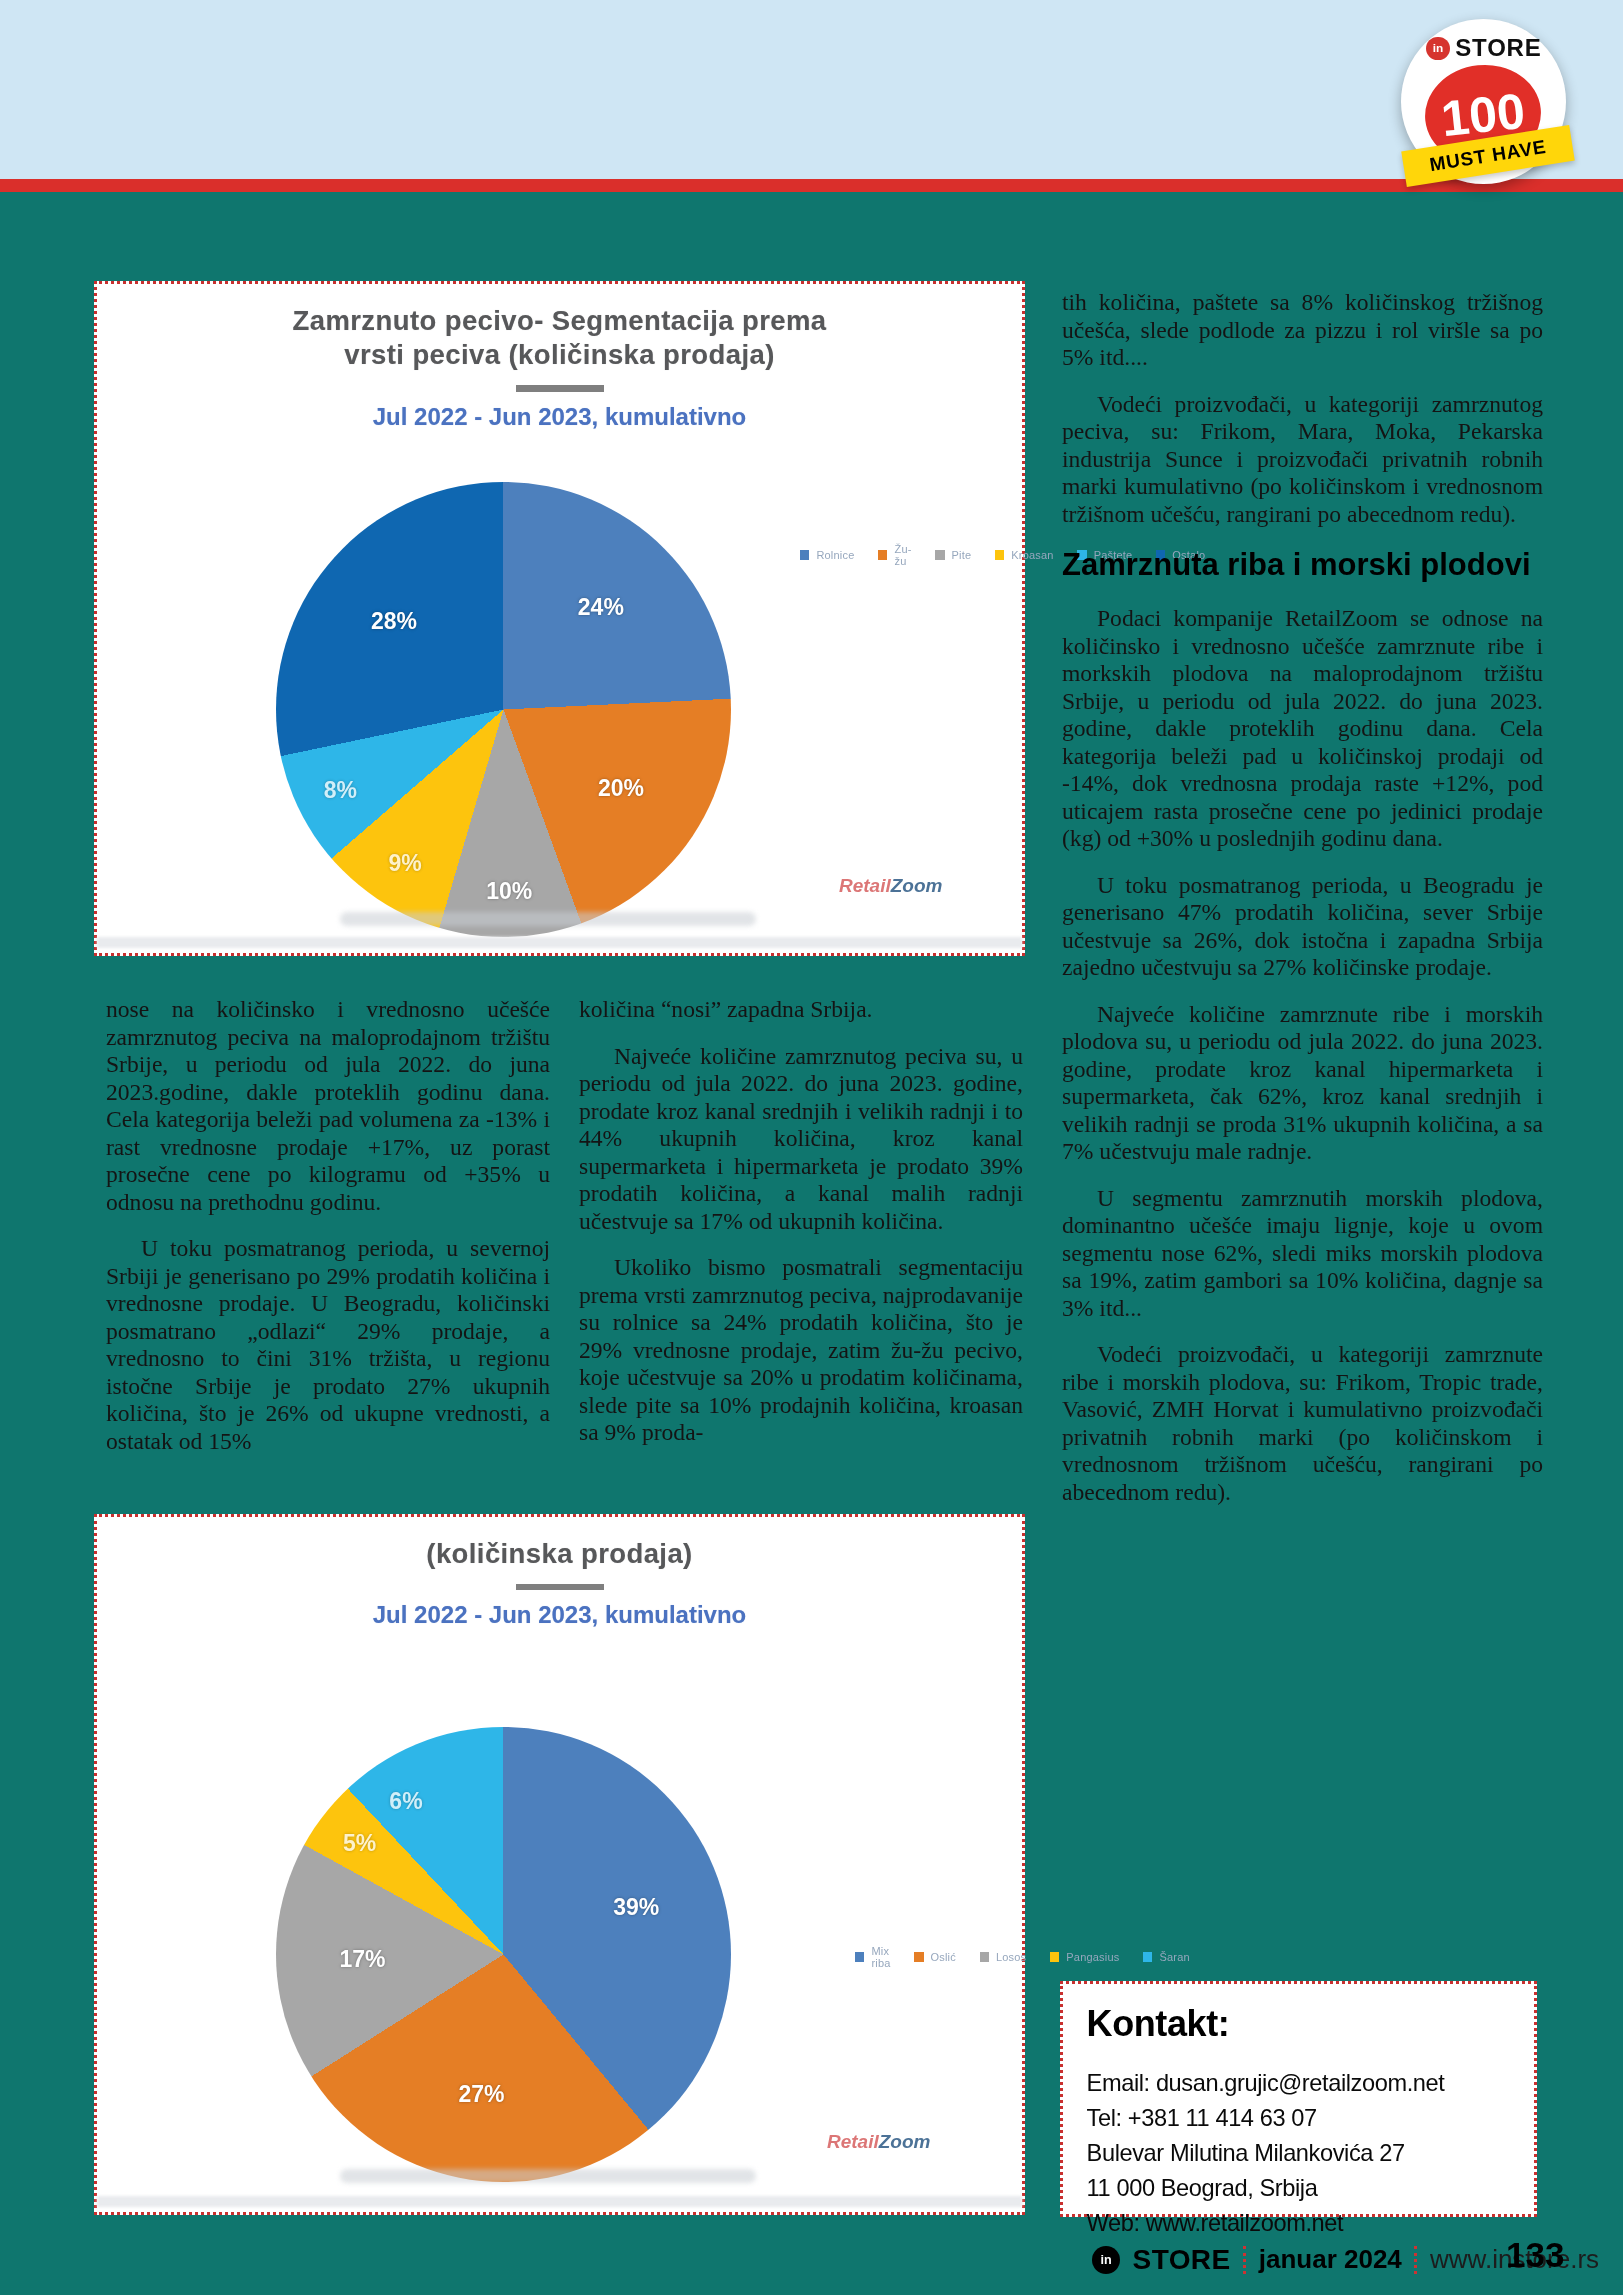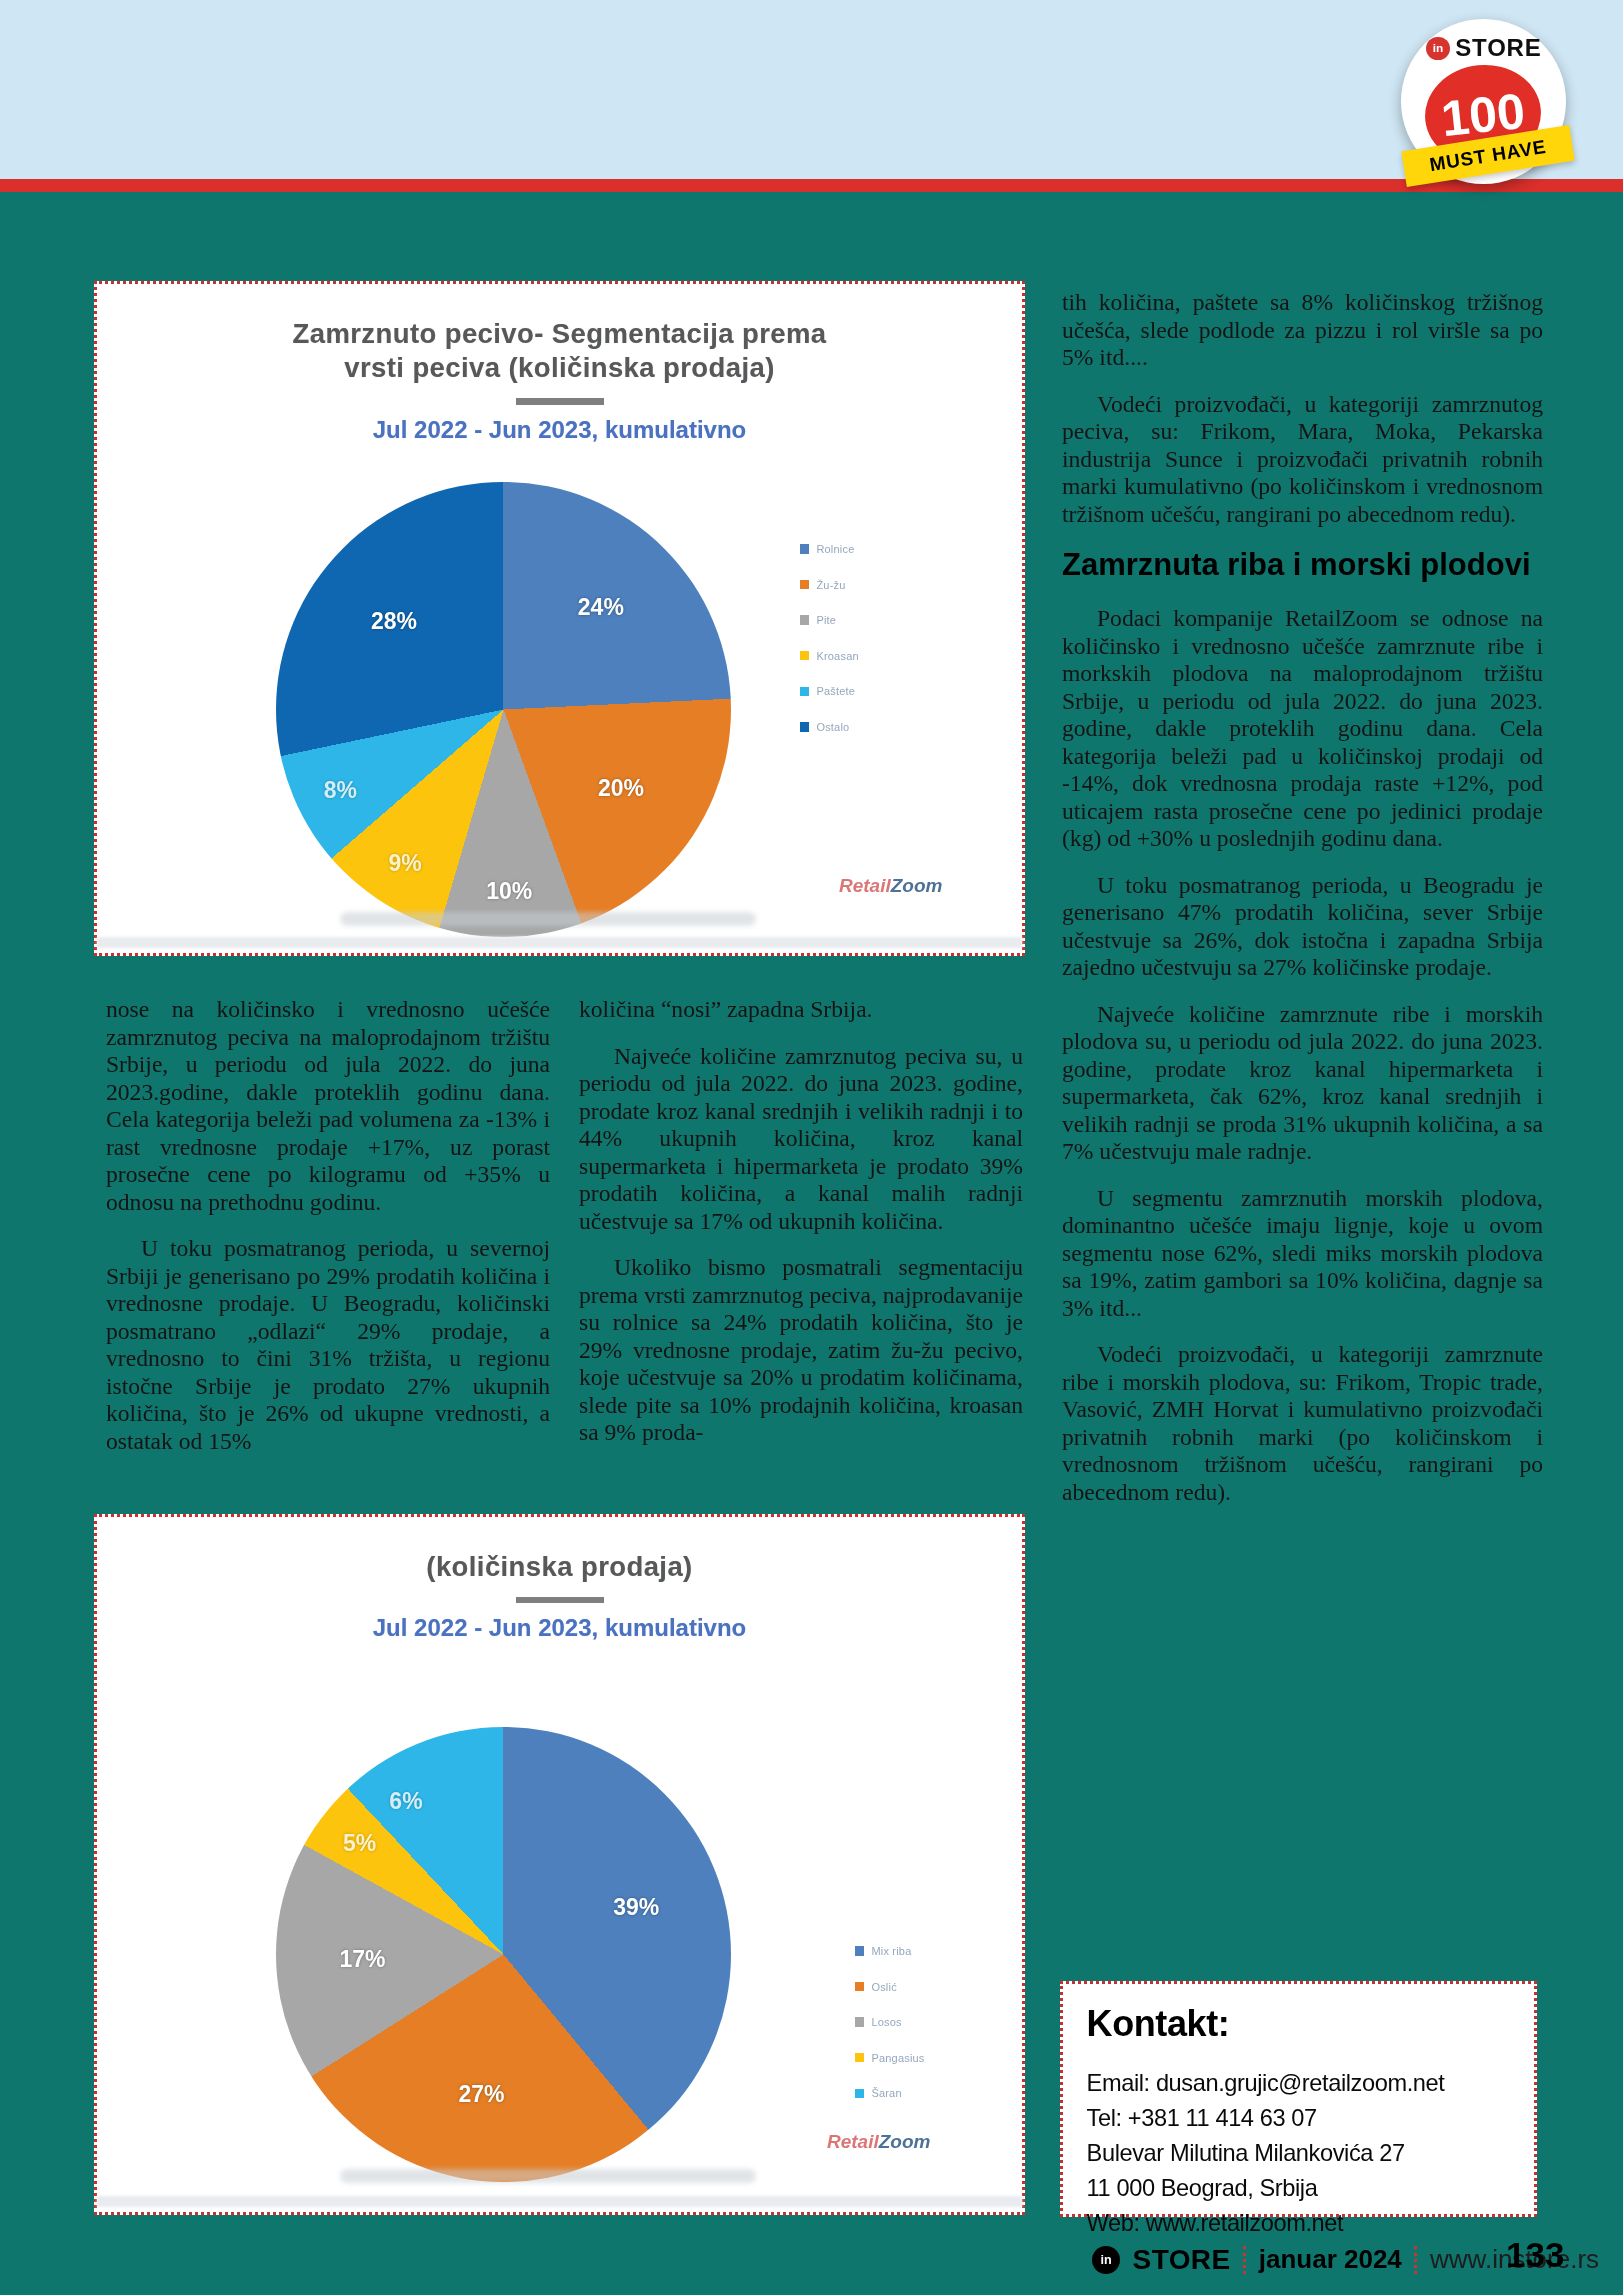--- a/index.html
+++ b/index.html
@@ -20,31 +20,31 @@
              display:flex;align-items:center;justify-content:center;color:#fff;
              font:900 50px "Liberation Sans",sans-serif;transform:rotate(-6deg);}
   .badge-ribbon{position:absolute;left:1.6px;top:119px;width:170px;height:36px;background:#ffd60a;
                 transform:rotate(-9deg);display:flex;align-items:center;justify-content:center;
                 font:900 19px "Liberation Sans",sans-serif;color:#000;letter-spacing:0.8px;
                 box-shadow:0 3.1px 6.3px rgba(0,0,0,.22);}
   
   .chartbox{position:absolute;width:931px;border:3.9px dotted #c9302f;background:#fff;box-sizing:border-box;}
   #chart1{left:94px;top:281px;height:675px;}
   #chart2{left:94px;top:1514px;height:701px;}
-  .c-title{margin-top:33px;text-align:center;font:700 27.5px/1.25 "Liberation Sans",sans-serif;
+  .c-title{margin-top:20px;text-align:center;font:700 27.5px/1.25 "Liberation Sans",sans-serif;
            color:#57585a;letter-spacing:0.4px;text-shadow:0 0 0.8px rgba(90,90,90,.35);}
   .c-divider{width:88px;height:6.3px;background:#7f7f7f;margin:12.6px auto 11px auto;}
   .c-period{text-align:center;font:700 24px "Liberation Sans",sans-serif;color:#4b72c0;
             text-shadow:0 0 0.8px rgba(75,114,192,.4);}
   .pie{position:absolute;left:179px;top:198px;width:455px;height:455px;border-radius:50%;}
   #chart2 .pie{top:210px;}
   .plabel{position:absolute;transform:translate(-50%,-50%);color:#fff;
           font:700 23px "Liberation Sans",sans-serif;text-shadow:0 0.8px 3.1px rgba(0,0,0,.35);}
   .plabel.small{opacity:.78;}
-  .legend{position:absolute;display:flex;flex-direction:column;gap:23.6px;}
+  .legend{position:absolute;display:flex;flex-direction:row;gap:23.6px;}
   #chart1 .legend{left:703px;top:259px;}
   #chart2 .legend{left:758px;top:428px;}
   .lrow{display:flex;align-items:center;gap:7px;}
   .lsw{width:9.4px;height:9.4px;flex:0 0 9.4px;}
   .ltx{font:400 11px "Liberation Sans",sans-serif;color:#96a7bd;letter-spacing:0.2px;filter:blur(0.3px);}
   .watermark{position:absolute;font:700 italic 19px "Liberation Sans",sans-serif;opacity:.85;}
   #chart1 .watermark{left:742px;top:591px;}
   #chart2 .watermark{left:730px;top:614px;}
   .wm-red{color:#d65f5f;} .wm-blue{color:#2d5a85;}
   .blurbar{position:absolute;left:243px;width:416px;height:14px;background:#c9ced4;border-radius:7px;

